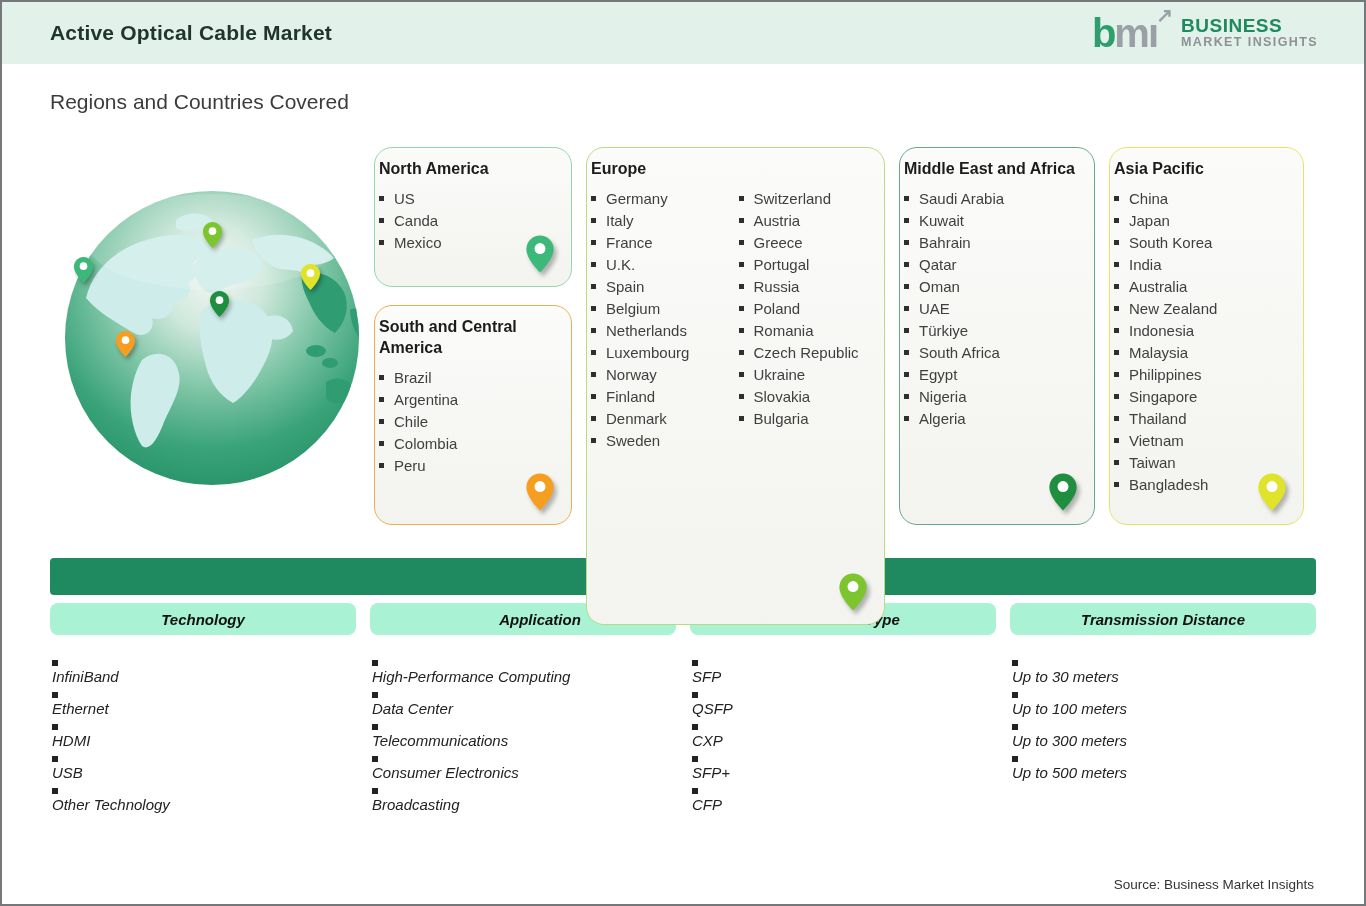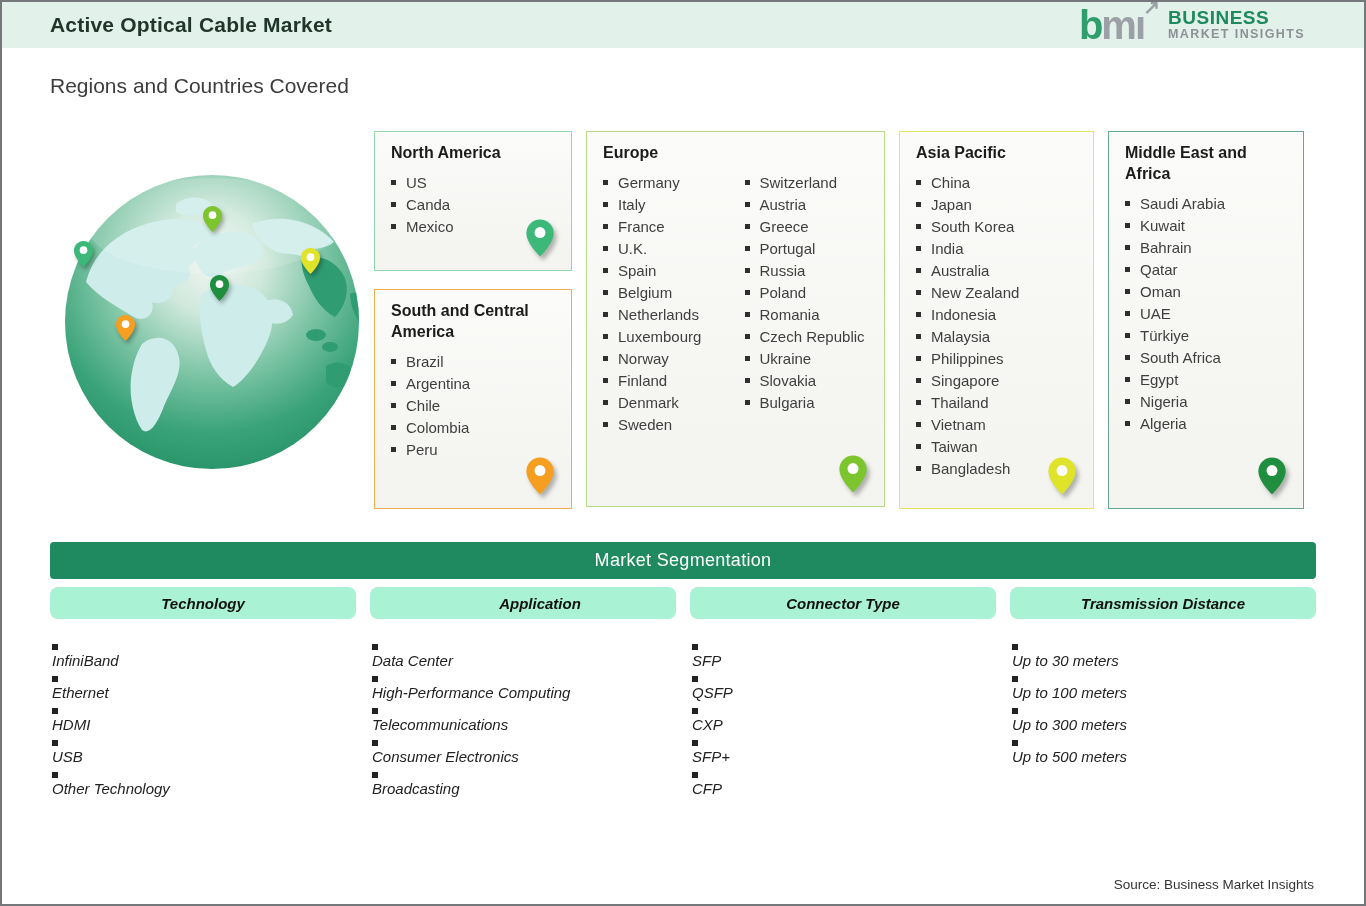--- a/index.html
+++ b/index.html
@@ -1,22 +1,22 @@
 <!DOCTYPE html>
 <html><head>
 <meta charset="utf-8">
 <style>
   html,body{margin:0;padding:0;background:#fff;}
   body{width:1366px;height:906px;position:relative;box-sizing:border-box;
        border:2px solid #75787b;overflow:hidden;
        font-family:"Liberation Sans",sans-serif;color:#222;}
 
   
-  .header{height:46px;background:#e2f2ea;display:flex;align-items:center;
-          justify-content:space-between;padding:0 59px 0 48px;}
+  .header{height:62px;background:#e2f2ea;display:flex;align-items:center;
+          justify-content:space-between;padding:0 46px 0 48px;}
   .header-title{font-size:21px;font-weight:bold;color:#21352b;letter-spacing:.2px;}
   .logo{display:flex;align-items:center;gap:10px;}
   .logo-mark{position:relative;font-size:40px;font-weight:bold;line-height:.8;
              letter-spacing:-2px;padding-right:14px;}
   .logo-b{color:#2f9e6d;}
   .logo-m{color:#9aa0a6;}
   .logo-i{color:#9aa0a6;}
   .logo-arrow{position:absolute;top:-10px;right:-2px;font-size:20px;
               color:#9aa0a6;font-weight:bold;letter-spacing:0;}
   .logo-text{display:flex;flex-direction:column;line-height:1.05;}
@@ -27,22 +27,22 @@
   .section-title{margin:26px 0 0 48px;font-size:21px;color:#3c3c3c;height:26px;}
 
   
   .regions{position:relative;height:378px;margin-top:31px;}
   .globe{position:absolute;left:62px;top:43px;width:296px;height:296px;}
   .globe svg.globe-svg{position:absolute;left:0;top:0;}
   .globe-pin{position:absolute;filter:drop-shadow(2px 3px 2px rgba(0,0,0,.3));}
   .regions-row{margin-left:372px;display:flex;gap:14px;align-items:flex-start;}
   .americas-col{display:flex;flex-direction:column;gap:18px;}
   .region-card{box-sizing:border-box;position:relative;border:1.5px solid;
-               border-radius:0;background:linear-gradient(#fbfbf9,#f3f3f0);
-               padding:10px 14px 10px 16px;
+               border-radius:18px;background:linear-gradient(#fbfbf9,#f3f3f0);
+               padding:10px 14px 10px 4px;
                box-shadow:inset 0 1px 2px rgba(255,255,255,.8);}
   .region-title{font-size:16px;font-weight:bold;color:#1c1c1c;line-height:21px;}
   .country-list{list-style:none;margin:9px 0 0 0;padding:0;}
   .country-list li{display:flex;align-items:baseline;line-height:22px;
                    font-size:15px;color:#3f3f3f;white-space:nowrap;}
   .bullet{display:inline-block;width:5px;height:5px;background:#2f2f2f;
           margin-right:10px;flex:0 0 5px;position:relative;top:-3px;}
   .two-col{columns:2;column-gap:16px;height:270px;}
   .two-col li{break-inside:avoid;}
   .card-pin{position:absolute;right:16px;bottom:8px;
@@ -185,21 +185,21 @@
               <span class="bullet"></span>
               <span>Peru</span>
             </li>
           </ul>
           <span class="card-pin"><svg width="30" height="40" viewBox="0 0 22 29">
               <path fill="#f59e1f" d="M11 1C5.5 1 1 5.5 1 11c0 7.5 10 17 10 17s10-9.5 10-17C21 5.5 16.5 1 11 1z"></path>
               <circle cx="11" cy="10.5" r="4" fill="#ffffff"></circle>
             </svg></span>
         </div>
       </div>
-  <div class="region-card" style="width: 299px; height: 376px; border-color: rgb(183, 220, 130);">
+  <div class="region-card" style="width: 299px; height: 478px; border-color: rgb(183, 220, 130);">
         <div class="region-title">Europe</div>
         <ul class="country-list two-col">
           <li>
             <span class="bullet"></span>
             <span>Germany</span>
           </li>
           <li>
             <span class="bullet"></span>
             <span>Italy</span>
           </li>
@@ -286,20 +286,73 @@
           <li>
             <span class="bullet"></span>
             <span>Bulgaria</span>
           </li>
         </ul>
         <span class="card-pin"><svg width="30" height="40" viewBox="0 0 22 29">
             <path fill="#7cc52e" d="M11 1C5.5 1 1 5.5 1 11c0 7.5 10 17 10 17s10-9.5 10-17C21 5.5 16.5 1 11 1z"></path>
             <circle cx="11" cy="10.5" r="4" fill="#ffffff"></circle>
           </svg></span>
       </div>
+      <div class="region-card" style="width: 196px; height: 378px; border-color: rgb(102, 168, 141);">
+        <div class="region-title">Middle East and Africa</div>
+        <ul class="country-list">
+          <li>
+            <span class="bullet"></span>
+            <span>Saudi Arabia</span>
+          </li>
+          <li>
+            <span class="bullet"></span>
+            <span>Kuwait</span>
+          </li>
+          <li>
+            <span class="bullet"></span>
+            <span>Bahrain</span>
+          </li>
+          <li>
+            <span class="bullet"></span>
+            <span>Qatar</span>
+          </li>
+          <li>
+            <span class="bullet"></span>
+            <span>Oman</span>
+          </li>
+          <li>
+            <span class="bullet"></span>
+            <span>UAE</span>
+          </li>
+          <li>
+            <span class="bullet"></span>
+            <span>Türkiye</span>
+          </li>
+          <li>
+            <span class="bullet"></span>
+            <span>South Africa</span>
+          </li>
+          <li>
+            <span class="bullet"></span>
+            <span>Egypt</span>
+          </li>
+          <li>
+            <span class="bullet"></span>
+            <span>Nigeria</span>
+          </li>
+          <li>
+            <span class="bullet"></span>
+            <span>Algeria</span>
+          </li>
+        </ul>
+        <span class="card-pin"><svg width="30" height="40" viewBox="0 0 22 29">
+            <path fill="#1f8f3f" d="M11 1C5.5 1 1 5.5 1 11c0 7.5 10 17 10 17s10-9.5 10-17C21 5.5 16.5 1 11 1z"></path>
+            <circle cx="11" cy="10.5" r="4" fill="#ffffff"></circle>
+          </svg></span>
+      </div>
       <div class="region-card" style="width: 195px; height: 378px; border-color: rgb(233, 227, 97);">
         <div class="region-title">Asia Pacific</div>
         <ul class="country-list">
           <li>
             <span class="bullet"></span>
             <span>China</span>
           </li>
           <li>
             <span class="bullet"></span>
             <span>Japan</span>
@@ -348,73 +401,20 @@
             <span class="bullet"></span>
             <span>Taiwan</span>
           </li>
           <li>
             <span class="bullet"></span>
             <span>Bangladesh</span>
           </li>
         </ul>
         <span class="card-pin"><svg width="30" height="40" viewBox="0 0 22 29">
             <path fill="#dfe32a" d="M11 1C5.5 1 1 5.5 1 11c0 7.5 10 17 10 17s10-9.5 10-17C21 5.5 16.5 1 11 1z"></path>
-            <circle cx="11" cy="10.5" r="4" fill="#ffffff"></circle>
-          </svg></span>
-      </div>
-      <div class="region-card" style="width: 196px; height: 378px; border-color: rgb(102, 168, 141);">
-        <div class="region-title">Middle East and Africa</div>
-        <ul class="country-list">
-          <li>
-            <span class="bullet"></span>
-            <span>Saudi Arabia</span>
-          </li>
-          <li>
-            <span class="bullet"></span>
-            <span>Kuwait</span>
-          </li>
-          <li>
-            <span class="bullet"></span>
-            <span>Bahrain</span>
-          </li>
-          <li>
-            <span class="bullet"></span>
-            <span>Qatar</span>
-          </li>
-          <li>
-            <span class="bullet"></span>
-            <span>Oman</span>
-          </li>
-          <li>
-            <span class="bullet"></span>
-            <span>UAE</span>
-          </li>
-          <li>
-            <span class="bullet"></span>
-            <span>Türkiye</span>
-          </li>
-          <li>
-            <span class="bullet"></span>
-            <span>South Africa</span>
-          </li>
-          <li>
-            <span class="bullet"></span>
-            <span>Egypt</span>
-          </li>
-          <li>
-            <span class="bullet"></span>
-            <span>Nigeria</span>
-          </li>
-          <li>
-            <span class="bullet"></span>
-            <span>Algeria</span>
-          </li>
-        </ul>
-        <span class="card-pin"><svg width="30" height="40" viewBox="0 0 22 29">
-            <path fill="#1f8f3f" d="M11 1C5.5 1 1 5.5 1 11c0 7.5 10 17 10 17s10-9.5 10-17C21 5.5 16.5 1 11 1z"></path>
             <circle cx="11" cy="10.5" r="4" fill="#ffffff"></circle>
           </svg></span>
       </div>
     </div>
 </div>
 
 <div class="seg-bar" style="background: rgb(31, 138, 96);">
   <span>Market Segmentation</span>
 </div>
 <div class="seg-grid">
@@ -441,25 +441,25 @@
           <span class="bullet"></span>
           <span>Other Technology</span>
         </li>
       </ul>
     </div>
     <div>
       <div class="seg-pill" style="background: rgb(169, 242, 211); padding-left: 34px;">Application</div>
       <ul class="seg-list">
         <li>
           <span class="bullet"></span>
+          <span>High-Performance Computing</span>
+        </li>
+        <li>
+          <span class="bullet"></span>
           <span>Data Center</span>
-        </li>
-        <li>
-          <span class="bullet"></span>
-          <span>High-Performance Computing</span>
         </li>
         <li>
           <span class="bullet"></span>
           <span>Telecommunications</span>
         </li>
         <li>
           <span class="bullet"></span>
           <span>Consumer Electronics</span>
         </li>
         <li>

